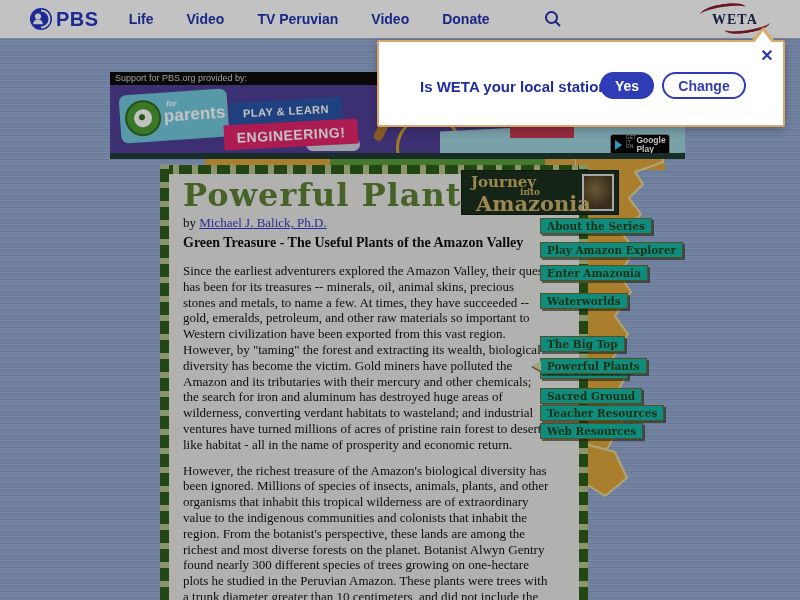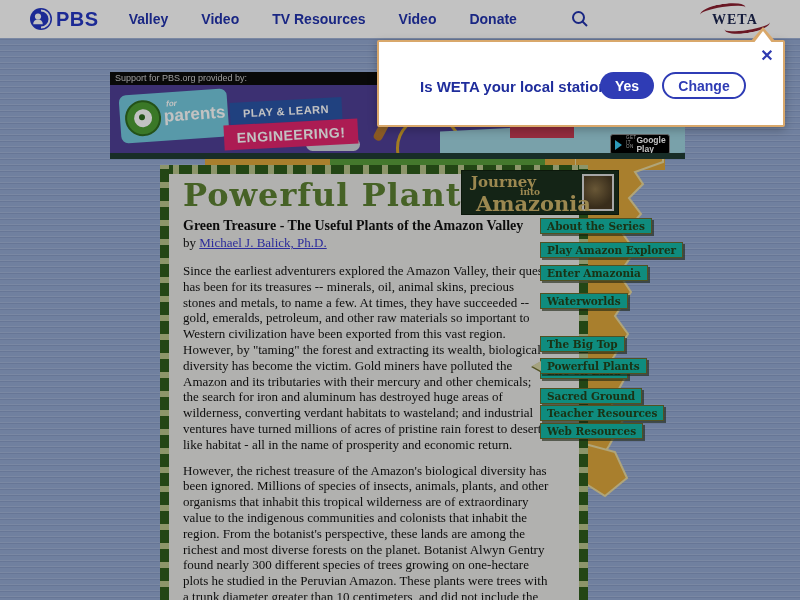--- a/index.html
+++ b/index.html
@@ -137,22 +137,22 @@
     <path d="M0,0 L88,0 L88,6 L60,16 L68,28 L54,42 L66,58 L48,78 L60,95 L44,118 L56,136 L40,160 L53,178 L38,202 L50,222 L36,247 L48,264 L34,290 L26,302 L18,310 L0,310 Z" fill="#dfa83c" stroke="#e8d9a0" stroke-width="2"></path>
     <path d="M10,288 L40,296 L52,322 L30,340 L8,326 Z" fill="#dfa83c" stroke="#e8d9a0" stroke-width="2"></path>
   </svg>
 
   <div id="panel" class="abs">
     <div class="stitch-h" style="top:0;"></div>
     <div class="stitch-v" style="left:0;"></div>
     <div class="stitch-v" style="left:419px;"></div>
     <div id="panel-inner">
       <div id="page-title">Powerful Plants</div>
+      <div id="byline"><span>by </span><a>Michael J. Balick, Ph.D.</a></div>
       <div id="article-title">Green Treasure - The Useful Plants of the Amazon Valley</div>
-      <div id="byline"><span>by </span><a>Michael J. Balick, Ph.D.</a></div>
       <div class="para">Since the earliest adventurers explored the Amazon Valley, their quest
 has been for its treasures -- minerals, oil, animal skins, precious
 stones and metals, to name a few. At times, they have succeeded --
 gold, emeralds, petroleum, and other raw materials so important to
 Western civilization have been exported from this vast region.
 However, by "taming" the forest and extracting its wealth, biological
 diversity has become the victim. Gold miners have polluted the
 Amazon and its tributaries with their mercury and other chemicals;
 the search for iron and aluminum has destroyed huge areas of
 wilderness, converting verdant habitats to wasteland; and industrial
@@ -226,23 +226,23 @@
     <div id="pbs-brand">
       <svg width="22" height="22" viewBox="0 0 22 22">
         <circle cx="11" cy="11" r="11" fill="#2638c4"></circle>
         <path d="M11 2.5 a8.5 8.5 0 0 1 0 17" fill="none" stroke="#ffffff" stroke-width="2"></path>
         <circle cx="8" cy="8.5" r="3.1" fill="#ffffff"></circle>
         <path d="M8 11.5c3 0 4.8 2 4.8 4.8H3.2c0-2.8 1.8-4.8 4.8-4.8z" fill="#ffffff"></path>
       </svg>
       <span class="word">PBS</span>
     </div>
     <div id="main-nav">
-      <span class="nav-item">Valley</span>
+      <span class="nav-item">Life</span>
       <span class="nav-item">Video</span>
-      <span class="nav-item">TV Resources</span>
+      <span class="nav-item">TV Peruvian</span>
       <span class="nav-item">Video</span>
       <span class="nav-item">Donate</span>
     </div>
     <div id="search-btn">
       <svg width="18" height="18" viewBox="0 0 18 18">
         <circle cx="7.5" cy="7.5" r="5.5" fill="none" stroke="#2233ad" stroke-width="2"></circle>
         <line x1="11.5" y1="11.5" x2="16" y2="16" stroke="#2233ad" stroke-width="2"></line>
       </svg>
     </div>
     <div id="weta-logo">

